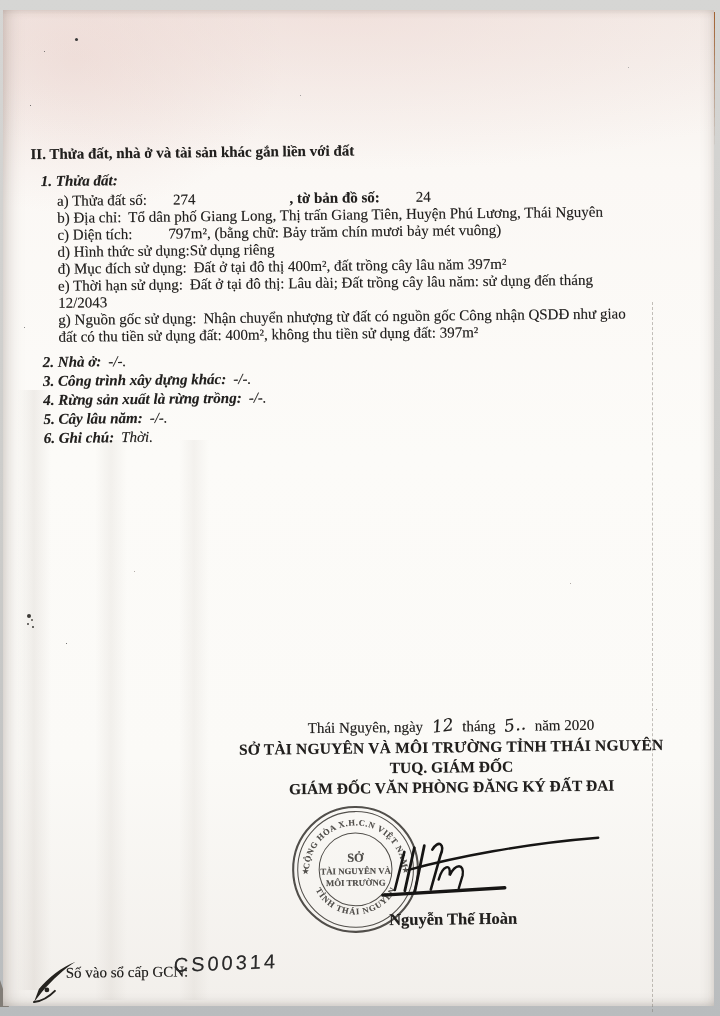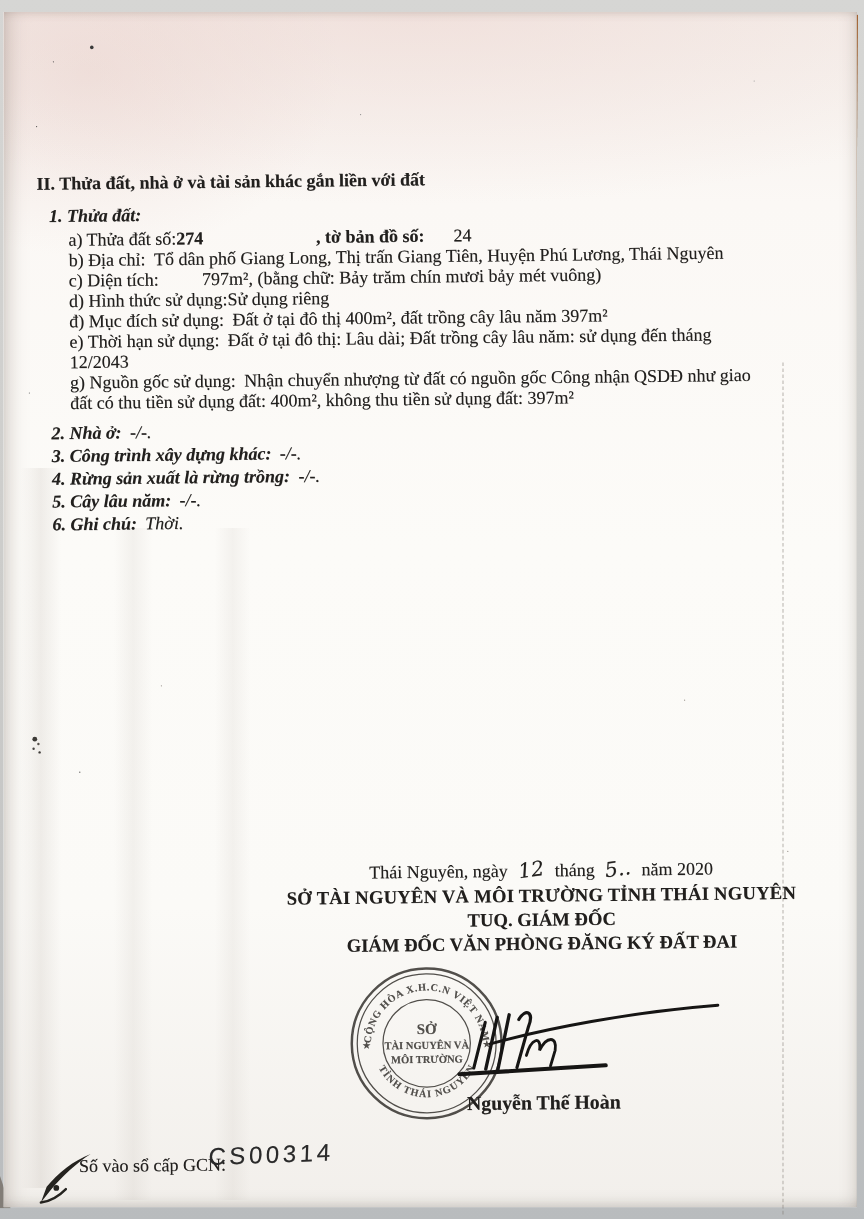--- a/index.html
+++ b/index.html
@@ -44,21 +44,21 @@
   
   #text-layer{position:absolute;left:0;top:0;width:711px;height:996px;
     transform:rotate(-0.65deg);transform-origin:40px 900px;color:#211f1d;
     text-shadow:0.2px 0.2px 0.35px rgba(30,30,30,.45);}
   .body-text{position:absolute;left:36px;top:136px;width:596px;}
   .body-text p{margin:0;line-height:17px;font-size:15px;}
   .section-title{font-size:16px;font-weight:bold;margin:0 0 10px 0 !important;}
   .subsection-heading{font-weight:bold;font-style:italic;font-size:15.5px;margin:0 0 3px 10px !important;}
   .fields{margin-left:18px;}
   .fields p{padding-left:8px;}
-  .gap-a1{font-weight:bold;} .gap-a2{margin-left:94px;font-weight:bold;} .gap-a3{margin-left:24px;}
+  .gap-a1{margin-left:26px;} .gap-a2{margin-left:94px;font-weight:bold;} .gap-a3{margin-left:36px;}
   .gap-c{margin-left:36px;} .gap-d{} .gap-sm{margin-left:7px;}
   .numbered{margin:7px 0 0 10px;}
   .numbered p{line-height:18px;margin-bottom:1px;font-size:15px;}
   .numbered .nlabel{font-weight:bold;font-style:italic;}
   .numbered .nvalue{font-style:italic;margin-left:7px;}
   
   .sig-block{position:absolute;left:210px;top:710px;width:480px;text-align:center;}
   .date-line{font-size:15px;}
   .hand-day,.hand-month{display:inline-block;font-style:italic;font-family:"DejaVu Serif",serif;
     font-size:17px;transform:rotate(-7deg);margin:0 5px;}

